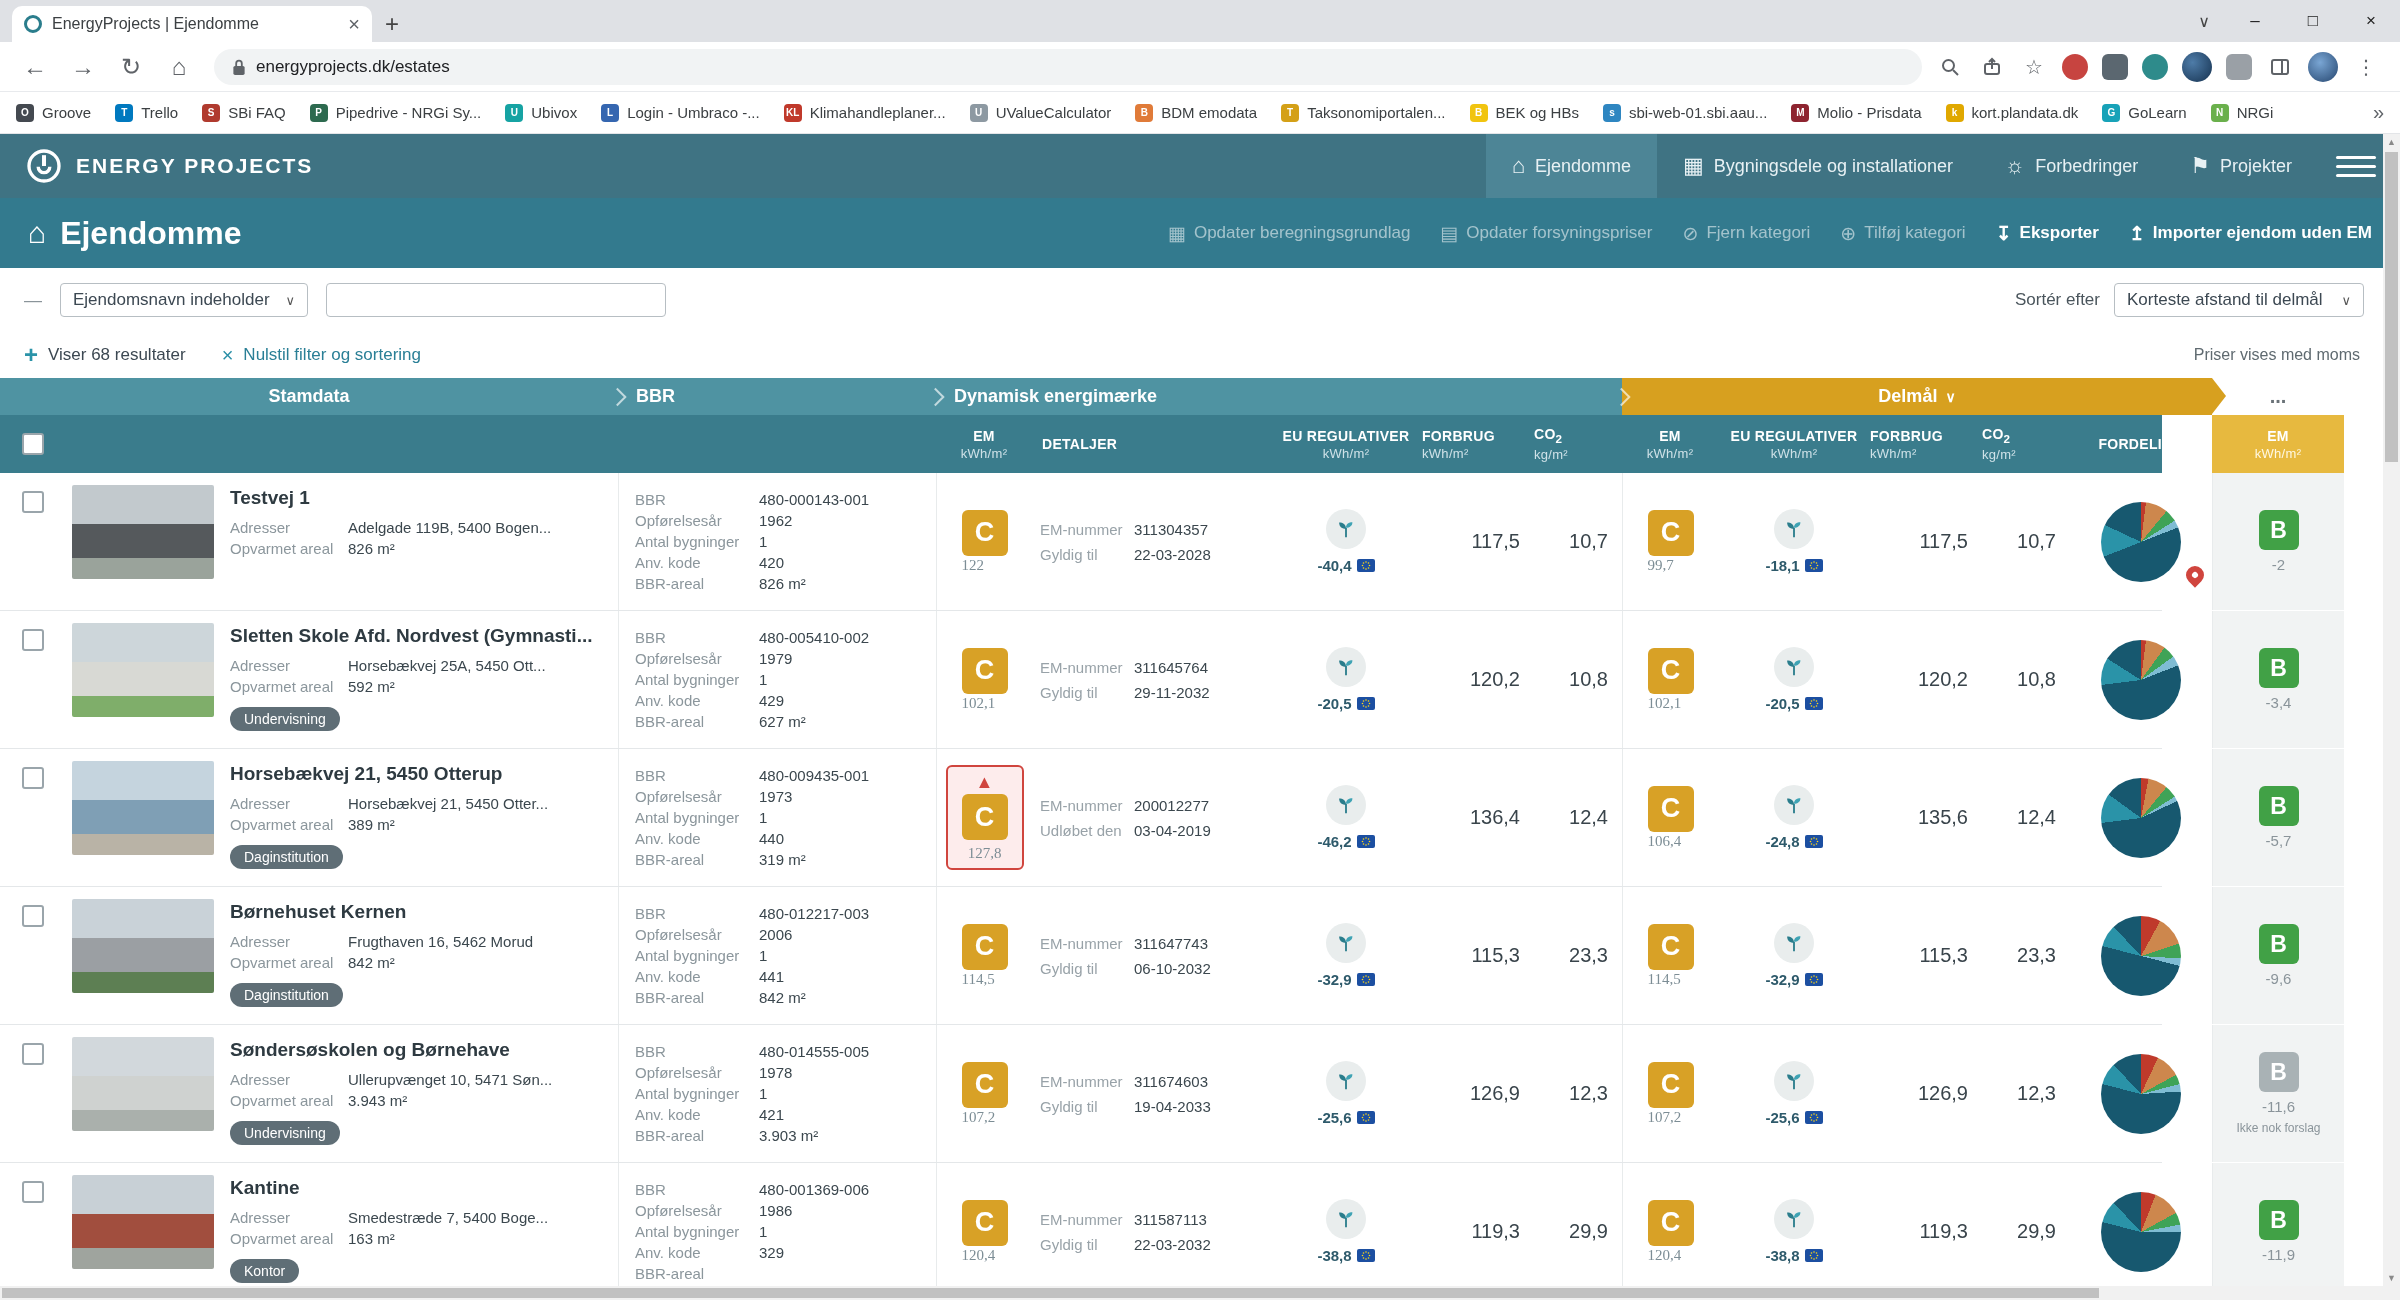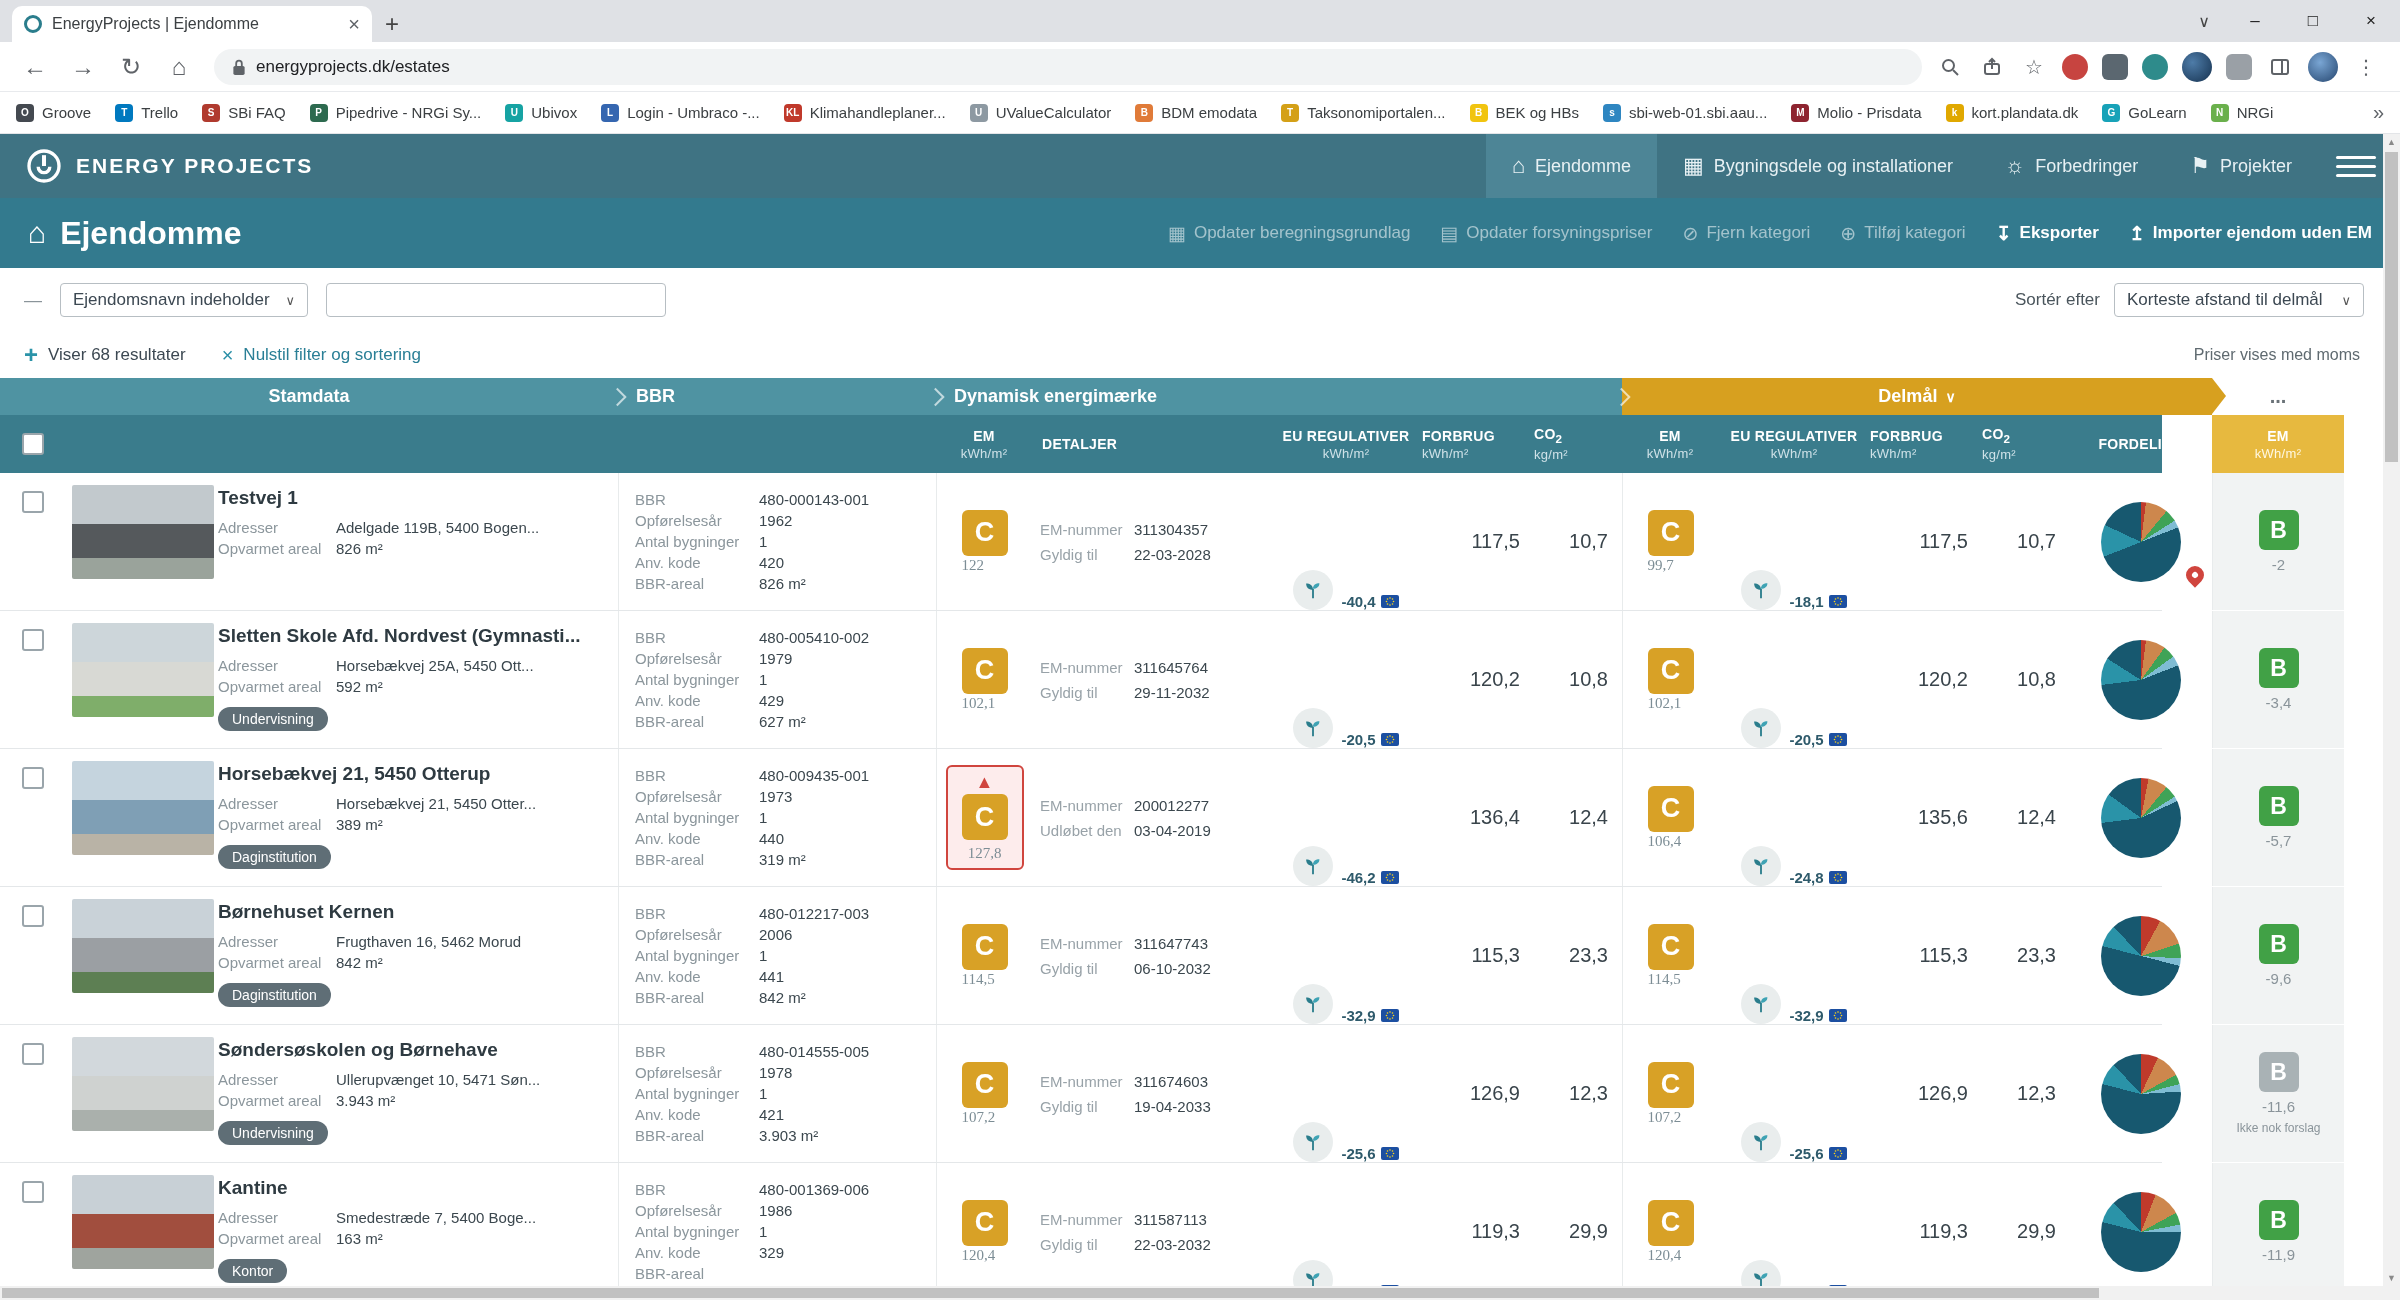--- a/index.html
+++ b/index.html
@@ -85,21 +85,21 @@
   .scell.gold { background:#e7b93f; }
   .scell.morecol { background:#fff; }
   .checkbox { width:22px; height:22px; border:2px solid #9aa5ab; border-radius:3px; background:#fff; }
   .subrow .cbwrap, .row .cbwrap { display:flex; align-items:flex-start; justify-content:center; padding-top:18px; }
   .subrow .cbwrap { align-items:center; padding-top:0; }
 
   .row { display:grid; grid-template-columns:66px 552px 318px 96px 238px 152px 112px 88px 96px 152px 112px 88px 142px 132px 38px; height:138px; border-bottom:1px solid #e4e7e9; background:#fff; }
   .row > div { min-width:0; }
   .bleft { border-left:1px solid #e8ebec; }
 
-  .stam { display:flex; padding:12px 0 0 6px; gap:4px; }
+  .stam { display:flex; padding:12px 0 0 6px; gap:16px; }
   .thumb { width:142px; height:94px; flex:0 0 142px; border-radius:2px; }
   .stam-info { padding-top:2px; overflow:hidden; }
   .pname { font-size:19px; font-weight:bold; color:#2e3a41; white-space:nowrap; overflow:hidden; margin-bottom:8px; }
   .fline { display:flex; font-size:15px; line-height:21px; white-space:nowrap; }
   .fline .lab { width:118px; flex:0 0 118px; color:#8b969c; }
   .fline .val { color:#3b474e; overflow:hidden; }
   .cat-badge { display:inline-block; margin-top:10px; background:#5f6e76; color:#fff; font-size:14px; padding:4px 14px; border-radius:12px; }
 
   .bbrcell { padding:16px 0 0 16px; }
   .bbrcell .fline .lab { width:124px; flex:0 0 124px; }
@@ -111,21 +111,21 @@
   .emcell.warn { justify-content:center; }
   .emcell.warn .eminner { border:2px solid #d0453e; background:#fdecec; border-radius:6px; padding:8px 14px 6px; display:flex; flex-direction:column; align-items:center; gap:5px; }
   .warn-tri { display:none; color:#d0453e; font-size:18px; line-height:14px; }
   .emcell.warn .warn-tri { display:block; }
 
   .detcell { display:flex; flex-direction:column; justify-content:center; gap:8px; padding-left:8px; }
   .dline { display:flex; font-size:15px; }
   .dline .lab { width:94px; flex:0 0 94px; color:#98a2a8; }
   .dline .val { color:#3b474e; }
 
-  .eucell { display:flex; align-items:flex-end; justify-content:center; gap:8px; }
+  .eucell { display:flex; flex-direction:column; align-items:center; justify-content:center; gap:8px; }
   .sprout { width:40px; height:40px; border-radius:50%; background:#e9eded; display:flex; align-items:center; justify-content:center; }
   .euval { display:flex; align-items:center; gap:5px; font-size:15px; color:#2e5a6b; font-weight:bold; }
 
   .numcell { display:flex; align-items:center; justify-content:flex-end; padding-right:14px; font-size:20px; color:#39444b; }
 
   .fordcell { display:flex; align-items:center; justify-content:center; position:relative; }
   .pie { width:80px; height:80px; border-radius:50%; }
   .map-pin { position:absolute; right:8px; bottom:26px; width:18px; height:18px; background:#d0453e; border-radius:50% 50% 50% 0; transform:rotate(-45deg); }
   .map-pin::after { content:''; position:absolute; left:6px; top:6px; width:6px; height:6px; border-radius:50%; background:#fff; }
 

